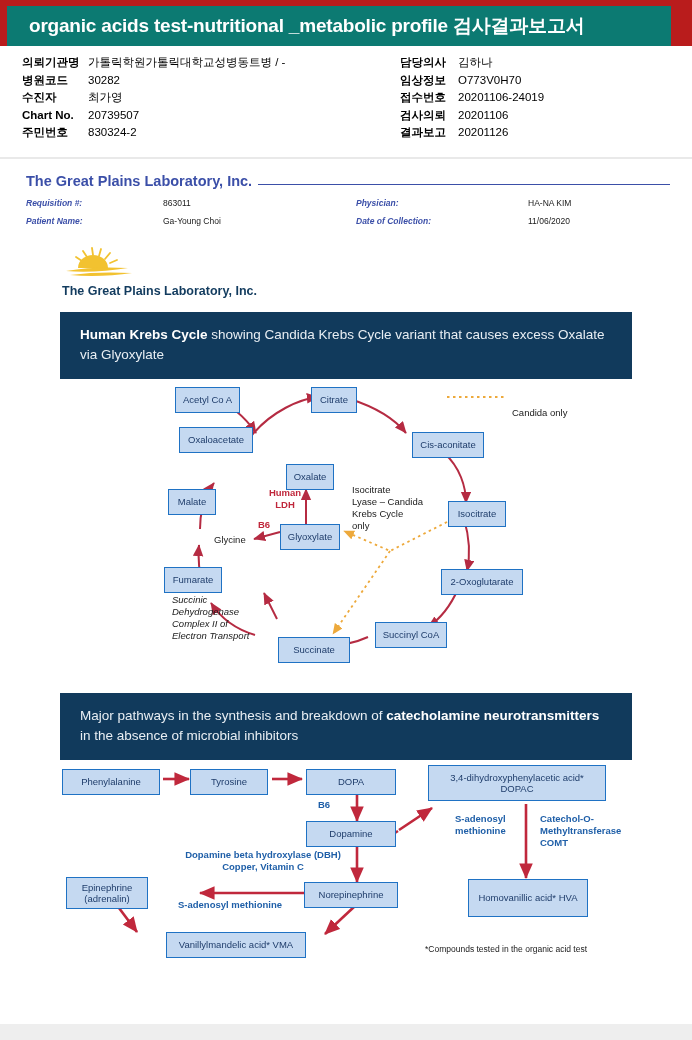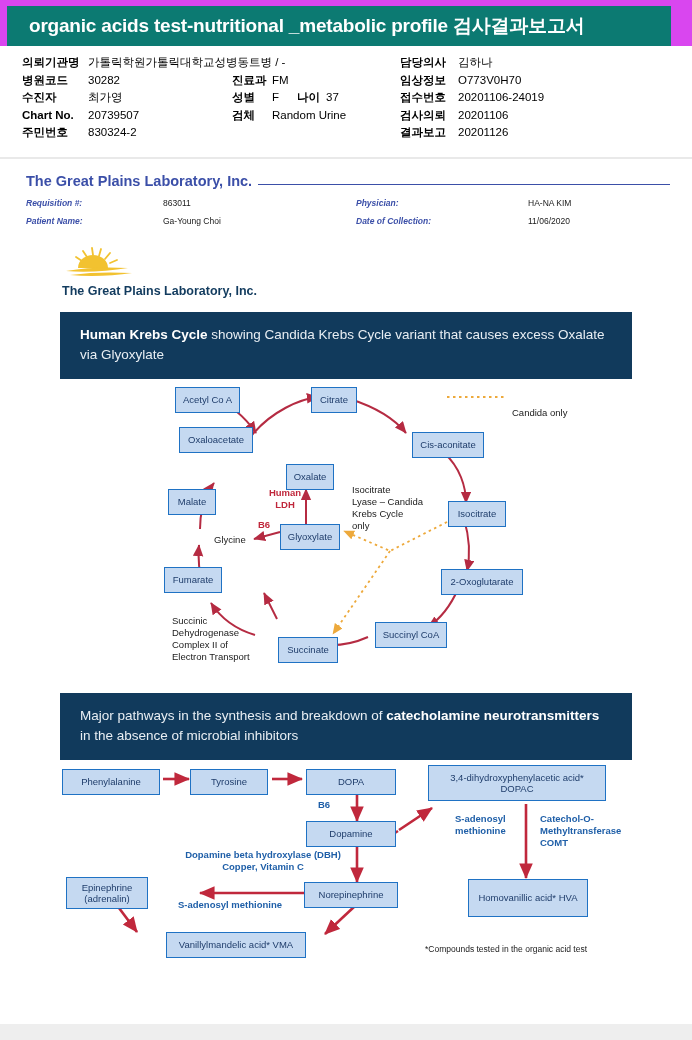--- a/index.html
+++ b/index.html
@@ -6,21 +6,21 @@
   html, body { margin: 0; padding: 0; }
   body {
     width: 692px; height: 1040px;
     background: #ffffff;
     font-family: "Liberation Sans", sans-serif;
     overflow: hidden;
     position: relative;
   }
 
   
-  .banner-wrap { padding: 6px 21px 0 7px; background:#d946ef; }
+  .banner-wrap { padding: 6px 21px 0 7px; background:#b91c1c; }
   .banner {
     background: #0c7a72;
     height: 40px;
     display: flex; align-items: center;
     padding-left: 22px;
   }
   .banner-title {
     color: #ffffff;
     font-size: 19px;
     font-weight: bold;
@@ -160,36 +160,20 @@
     <div class="krow">
       <span class="klabel">Chart No.</span>
       <span class="kval">20739507</span>
     </div>
     <div class="krow">
       <span class="klabel">주민번호</span>
       <span class="kval">830324-2</span>
     </div>
   </div>
 
-  <div class="kcol-b">
-    <div class="krow">
-      <span class="klabel">진료과</span>
-      <span class="kval">FM</span>
-    </div>
-    <div class="krow">
-      <span class="klabel">성별</span>
-      <span class="kval">F</span>
-      <span class="inline-lbl">나이</span>
-      <span class="kval" style="margin-left:6px">37</span>
-    </div>
-    <div class="krow">
-      <span class="klabel">검체</span>
-      <span class="kval">Random Urine</span>
-    </div>
-  </div>
 
   <div class="kcol-c">
     <div class="krow">
       <span class="klabel">담당의사</span>
       <span class="kval">김하나</span>
     </div>
     <div class="krow">
       <span class="klabel">임상정보</span>
       <span class="kval">O773V0H70</span>
     </div>
@@ -287,36 +271,36 @@
 
     <line x1="447" y1="18" x2="505" y2="18" stroke="#eda93b" stroke-width="1.8" stroke-dasharray="2.5,3.5"></line>
   </svg>
 
   <div class="node" style="left:175px; top:8px;  width:65px; height:20px;">Acetyl Co A</div>
   <div class="node" style="left:311px; top:8px;  width:46px; height:20px;">Citrate</div>
   <div class="node" style="left:412px;top:53px; width:72px; height:20px;">Cis-aconitate</div>
   <div class="node" style="left:448px; top:122px;width:58px; height:20px;">Isocitrate</div>
   <div class="node" style="left:441px;top:190px;width:82px;height:20px;">2-Oxoglutarate</div>
   <div class="node" style="left:375px; top:243px;width:72px; height:20px;">Succinyl CoA</div>
-  <div class="node" style="left:278px; top:258px;width:60px; height:20px;">Succinate</div>
+  <div class="node" style="left:278px; top:258px;width:72px; height:20px;">Succinate</div>
   <div class="node" style="left:164px; top:188px;width:58px; height:20px;">Fumarate</div>
   <div class="node" style="left:168px; top:110px;width:48px; height:20px;">Malate</div>
   <div class="node" style="left:179px; top:48px; width:74px; height:20px;">Oxaloacetate</div>
   <div class="node" style="left:280px; top:145px;width:60px; height:20px;">Glyoxylate</div>
   <div class="node" style="left:286px; top:85px; width:48px; height:20px;">Oxalate</div>
 
   <div class="lbl red c" style="left:263px; top:108px; width:44px;">Human
 LDH</div>
   <div class="lbl red" style="left:258px; top:140px;">B6</div>
   <div class="lbl plain" style="left:214px; top:155px;">Glycine</div>
   <div class="lbl plain" style="left:352px; top:105px; width:98px;">Isocitrate
 Lyase – Candida
 Krebs Cycle
 only</div>
-  <div class="lbl plain" style="left:172px; top:236px; width:110px;">Succinic
+  <div class="lbl plain" style="left:172px; top:215px; width:110px;font-style:italic;">Succinic
 Dehydrogenase
 Complex II of
 Electron Transport</div>
   <div class="legend-txt" style="left:512px; top:12px;">Candida only</div>
 </div>
 
 <div class="sec-bar">
   <span>Major pathways in the synthesis and breakdown of </span><b>catecholamine neurotransmitters</b><span> in the absence of microbial inhibitors</span>
 </div>
 

